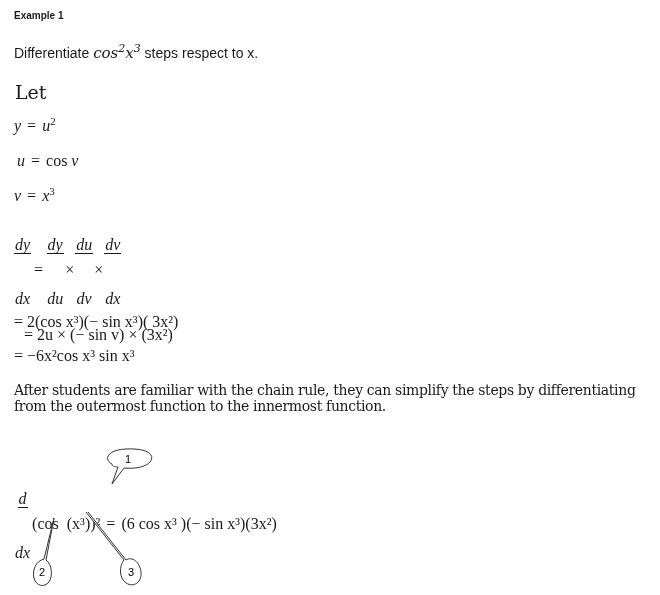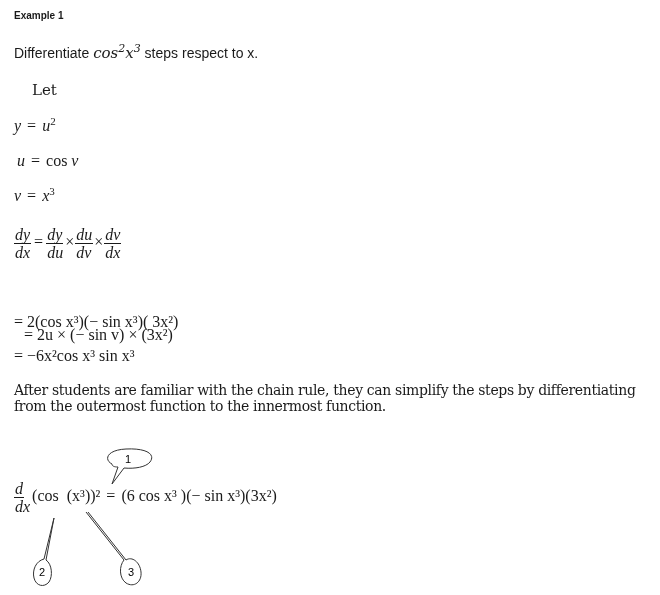--- a/index.html
+++ b/index.html
@@ -5,38 +5,38 @@
   html, body { margin:0; padding:0; background:#ffffff; }
   body { width:660px; height:595px; position:relative; overflow:hidden; color:#1a1a1a; }
   .abs { position:absolute; white-space:nowrap; }
   .sans { font-family:"Liberation Sans", "DejaVu Sans", sans-serif; }
   .serif { font-family:"DejaVu Serif", "Liberation Serif", serif; }
   .math { font-family:"Liberation Serif", "DejaVu Serif", serif; font-size:16px; }
   .it { font-style:italic; }
   sup { font-size:11px; vertical-align:6px; line-height:0; }
   .title { font-weight:bold; font-size:10px; }
   .body-sans { font-size:14px; }
-  .frac { display:inline-flex; flex-direction:column; align-items:flex-start; vertical-align:middle; margin:6px 1px; line-height:17px; }
+  .frac { display:inline-flex; flex-direction:column; align-items:center; vertical-align:middle; margin:16px 1px; line-height:17px;gap:36px; }
   .frac .num { border-bottom:1px solid #1a1a1a; padding:0 1px; }
   .frac .den { padding:0 1px; }
   .op { margin:0 2px; }
   .para { font-family:"DejaVu Serif", serif; font-size:14px; line-height:16px; white-space:normal; width:645px; letter-spacing:-0.35px; }
   svg.callouts { position:absolute; left:0; top:0; }
   .callout-num { font-family:"Liberation Sans", sans-serif; font-size:11px; }
 </style>
 </head>
 <body>
 
 <div class="abs sans title" style="left:14px; top:10px;">Example 1</div>
 
 <div class="abs sans body-sans" style="left:14px; top:44px;">
   <span>Differentiate </span><span class="serif it" style="font-size:15px;"><span>cos</span><sup>2</sup><span>x</span><sup>3</sup></span><span> steps respect to x.</span>
 </div>
 
-<div class="abs serif" style="left:32px; top:81px; font-size:15px;">Let</div>
+<div class="abs serif" style="left:15px; top:81px; font-size:19px;">Let</div>
 
 <div class="abs math" style="left:14px; top:117px;">
   <span class="it">y</span>
   <span class="op">=</span>
   <span class="it">u</span><sup>2</sup>
 </div>
 <div class="abs math" style="left:17px; top:152px;">
   <span class="it">u</span>
   <span class="op">=</span>
   <span>cos</span>

